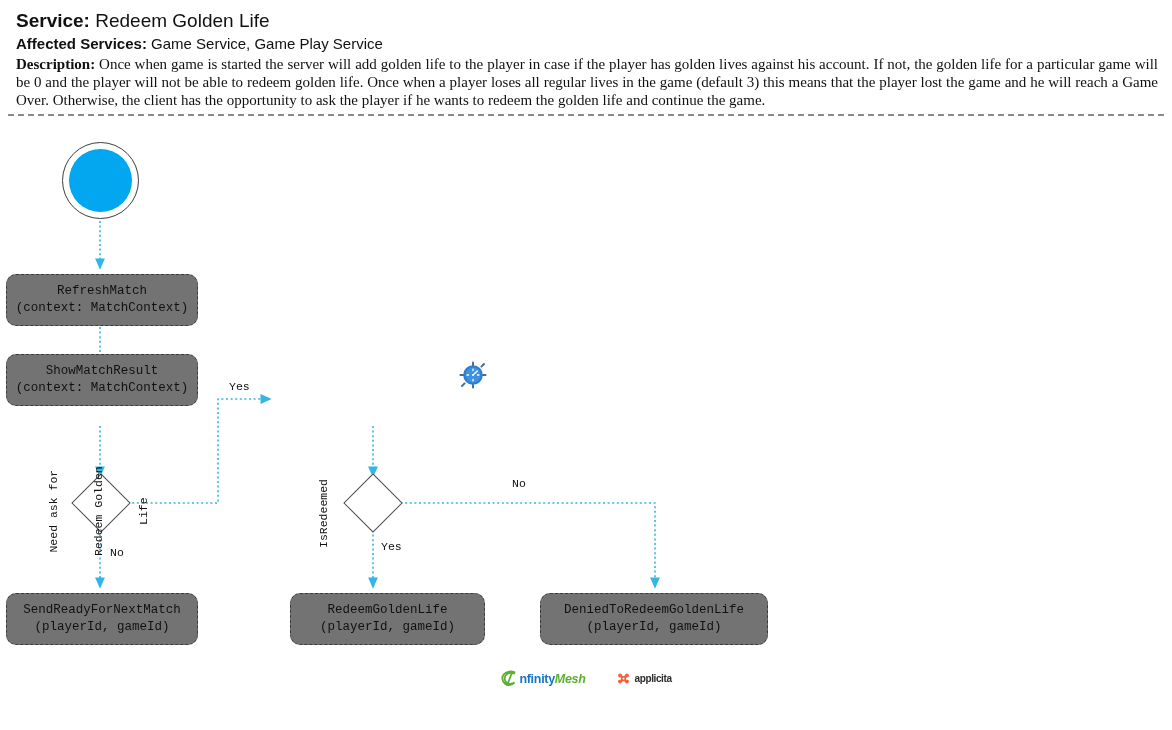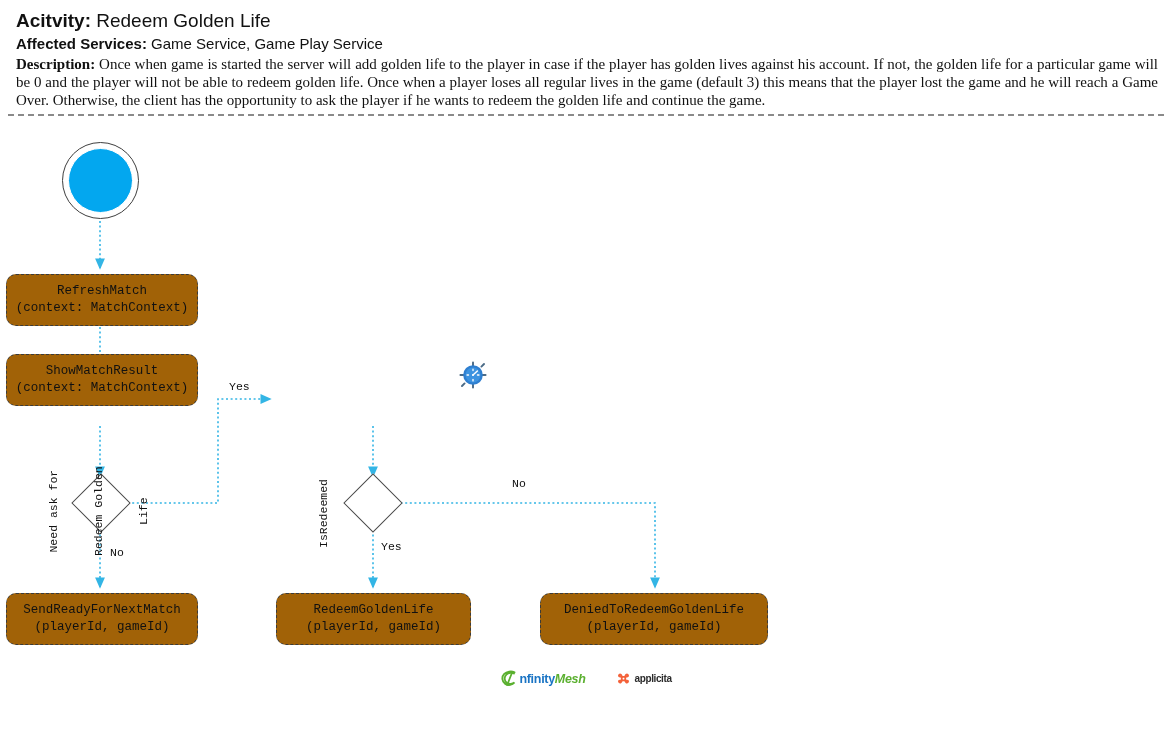--- a/index.html
+++ b/index.html
@@ -44,36 +44,36 @@
     position:absolute; left:5px; top:5px; width:65px; height:65px;
     border-radius:50%; background:#03a7ef;
     border:1.5px solid #ffffff;
   }
 
   
   .node-box {
     position:absolute;
     border:1.6px dashed #3b3b3b;
     border-radius:10px;
-    background:#a16207;
+    background:#737373;
     font-family:"Liberation Mono", "DejaVu Sans Mono", monospace;
     font-size:12.5px;
     line-height:17px;
     color:#111;
     display:flex; flex-direction:column;
     align-items:center; justify-content:center;
     text-align:center;
     white-space:pre;
   }
 
   #box-refresh-match  { left:6px;   top:274px; width:192px; height:52px; }
   #box-show-match     { left:6px;   top:354px; width:192px; height:52px; }
   #box-redeem-msg     { left:276px; top:373px; width:195px; height:52px; }
   #box-send-ready     { left:6px;   top:593px; width:192px; height:52px; }
-  #box-redeem-golden  { left:276px; top:593px; width:195px; height:52px; }
+  #box-redeem-golden  { left:290px; top:593px; width:195px; height:52px; }
   #box-denied         { left:540px; top:593px; width:228px; height:52px; }
 
   
   #timer-icon {
     position:absolute; left:459px; top:361px; width:28px; height:28px;
   }
 
   
   .diamond {
     position:absolute; width:42px; height:42px;
@@ -125,21 +125,21 @@
   #logo-applicita .txt {
     font-family:"Liberation Sans",sans-serif;
     font-size:10px; font-weight:bold; color:#2b2b2b; letter-spacing:-0.4px;
   }
 </style>
 </head>
 <body>
 
 <div id="header">
   <div id="activity-line" class="hdr-line">
-    <span class="lbl">Acitvity:</span>
+    <span class="lbl">Service:</span>
     <span class="val">Redeem Golden Life</span>
   </div>
   <div id="services-line" class="hdr-line">
     <span class="lbl">Affected Services:</span>
     <span>Game Service, Game Play Service</span>
   </div>
   <div id="desc-line" class="hdr-line">
     <span class="lbl">Description:</span>
     <span>Once when game is started the server will add golden life to the player in case if the player has golden lives against his account. If not, the golden life for a particular game will be 0 and the player will not be able to redeem golden life. Once when a player loses all regular lives in the game (default 3) this means that the player lost the game and he will reach a Game Over. Otherwise, the client has the opportunity to ask the player if he wants to redeem the golden life and continue the game.</span>
   </div>

